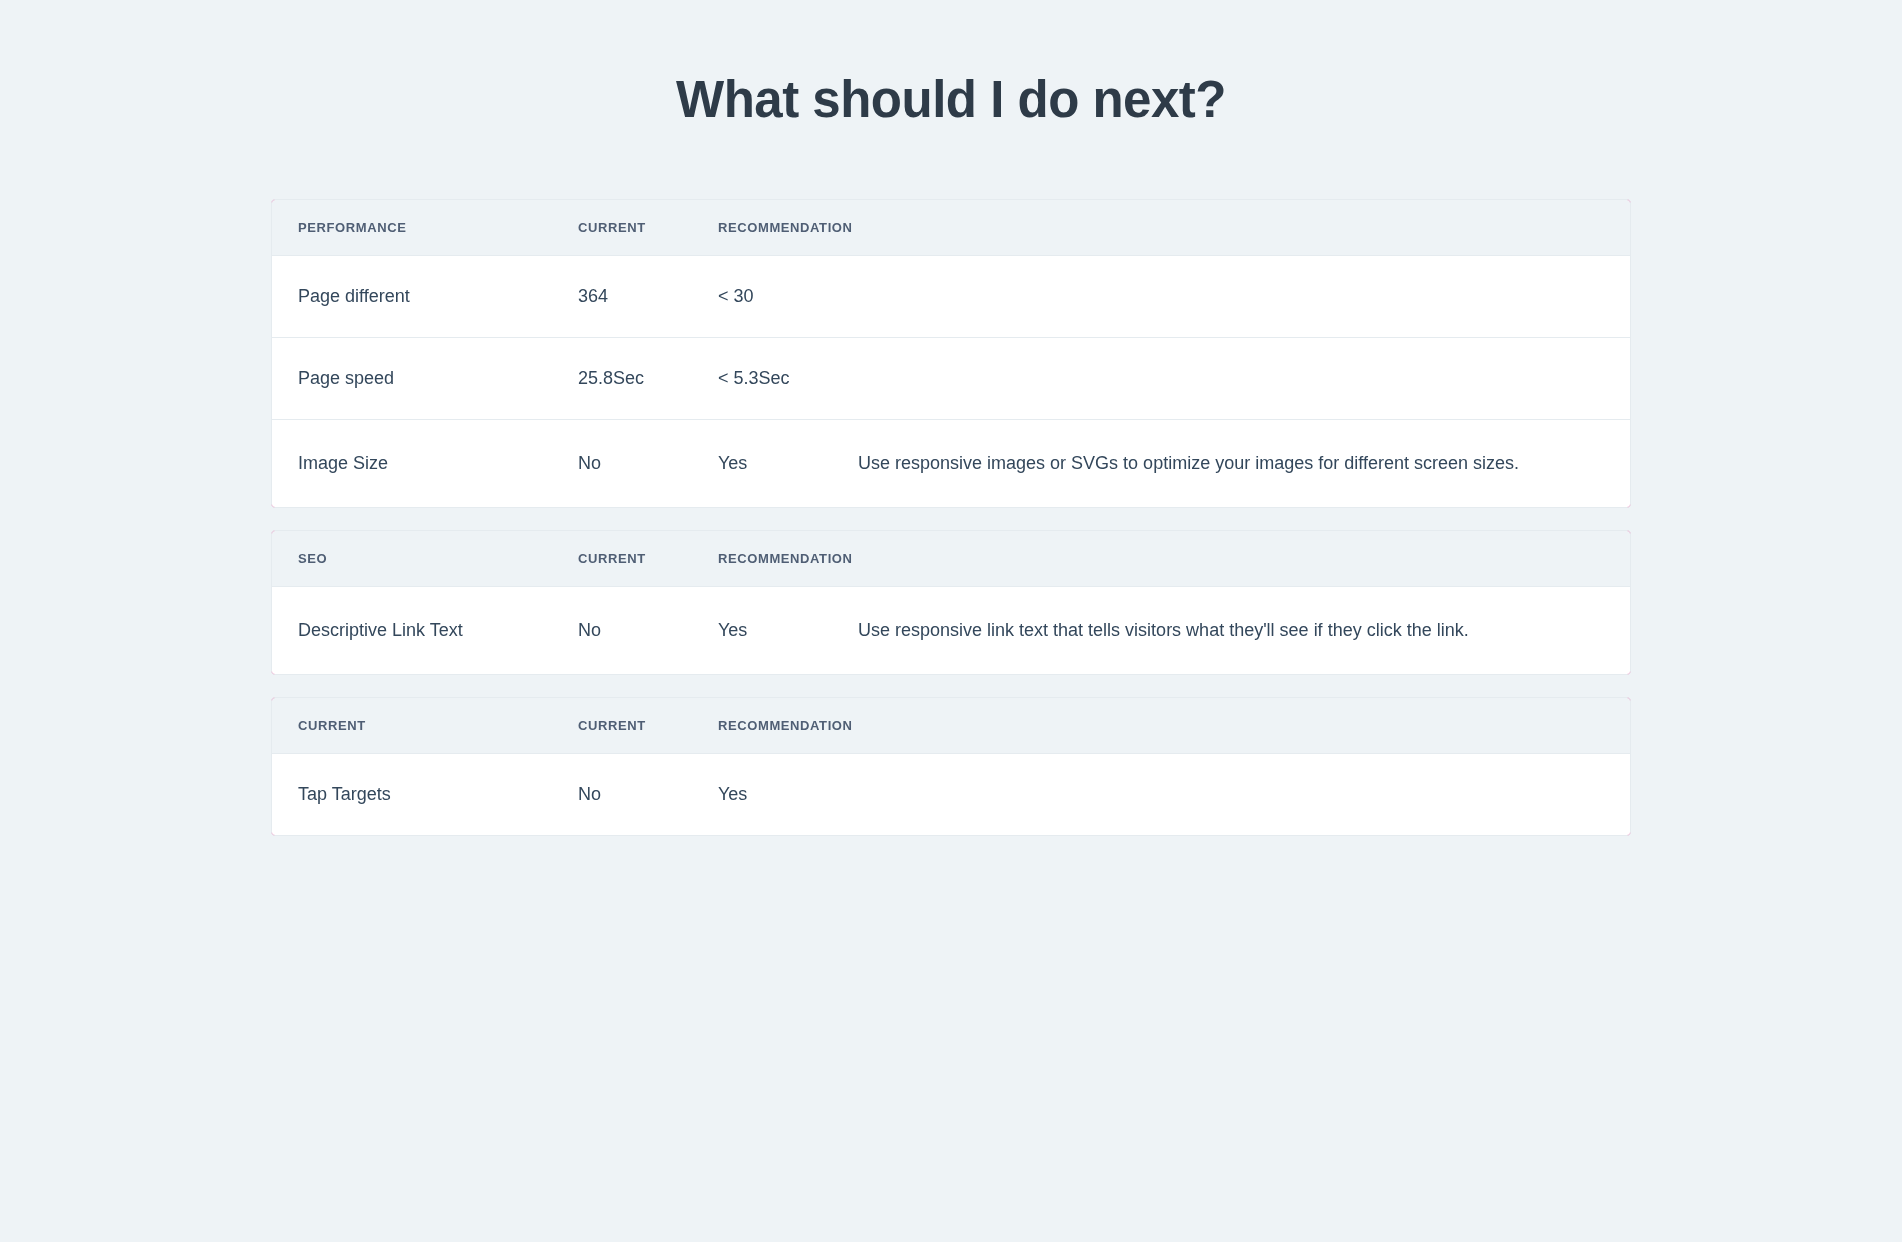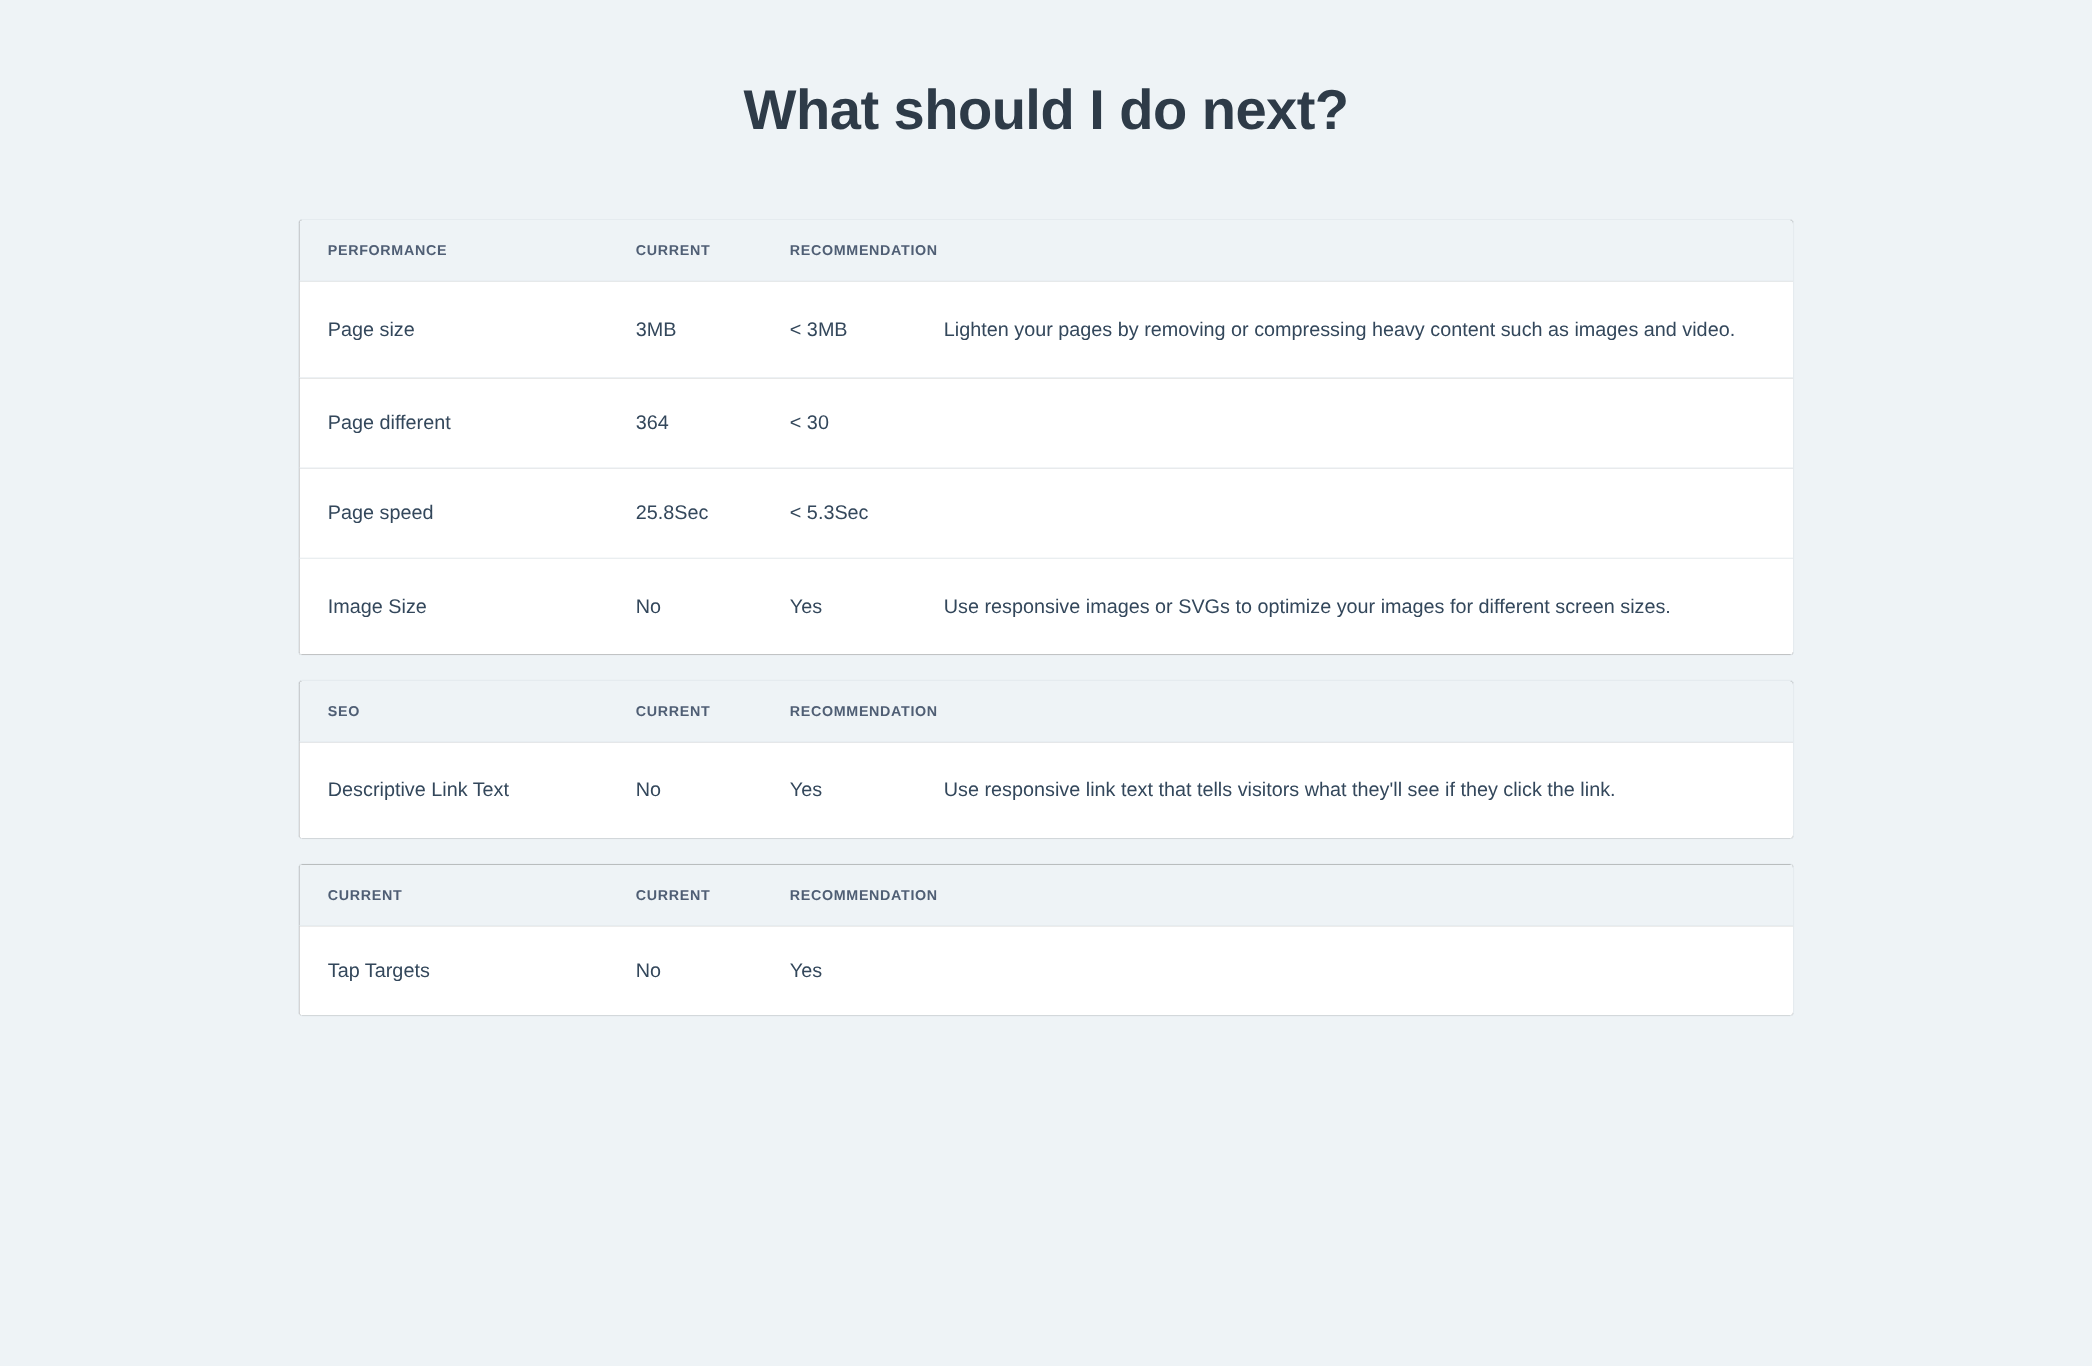--- a/index.html
+++ b/index.html
@@ -19,21 +19,21 @@
     font-size: 51px;
     font-weight: 800;
     margin: 40px 0 70px 0;
     color: #2e3b48;
     letter-spacing: -0.5px;
   }
   .section {
     border: 1px solid #e5ebef;
     border-radius: 4px;
     overflow: hidden;
-    background: #737373;
+    background: #ec4899;
     margin-bottom: 22px;
   }
   .row-header {
     display: flex;
     align-items: center;
     padding: 20px 26px;
     background: #eef3f6;
     border-bottom: 1px solid #e5ebef;
   }
   .row-header > div {
@@ -63,26 +63,20 @@
 
 <div class="container">
   <h1 class="title">What should I do next?</h1>
   <div id="sections-mount">
       <div class="section">
         <div class="row-header">
           <div class="col-metric">PERFORMANCE</div>
           <div class="col-current">CURRENT</div>
           <div class="col-rec">RECOMMENDATION</div>
           <div class="col-desc"></div>
-        </div>
-        <div class="row">
-          <div class="col-metric">Page size</div>
-          <div class="col-current">3MB</div>
-          <div class="col-rec">&lt; 3MB</div>
-          <div class="col-desc">Lighten your pages by removing or compressing heavy content such as images and video.</div>
         </div>
         <div class="row">
           <div class="col-metric">Page different</div>
           <div class="col-current">364</div>
           <div class="col-rec">&lt; 30</div>
         </div>
         <div class="row">
           <div class="col-metric">Page speed</div>
           <div class="col-current">25.8Sec</div>
           <div class="col-rec">&lt; 5.3Sec</div>

